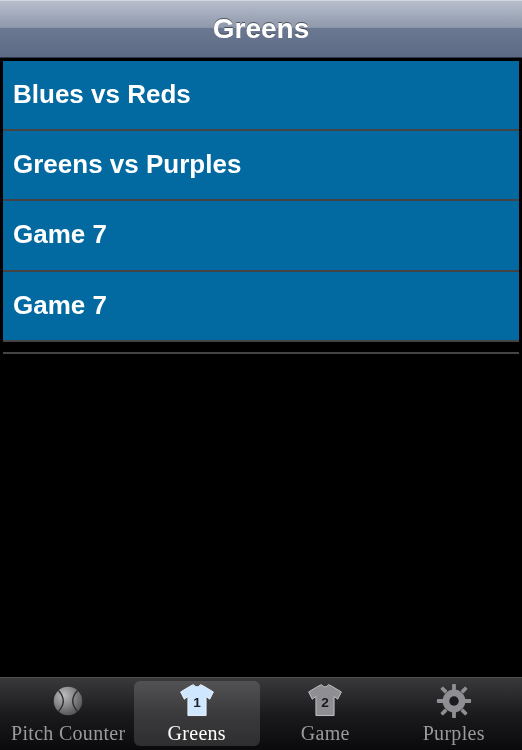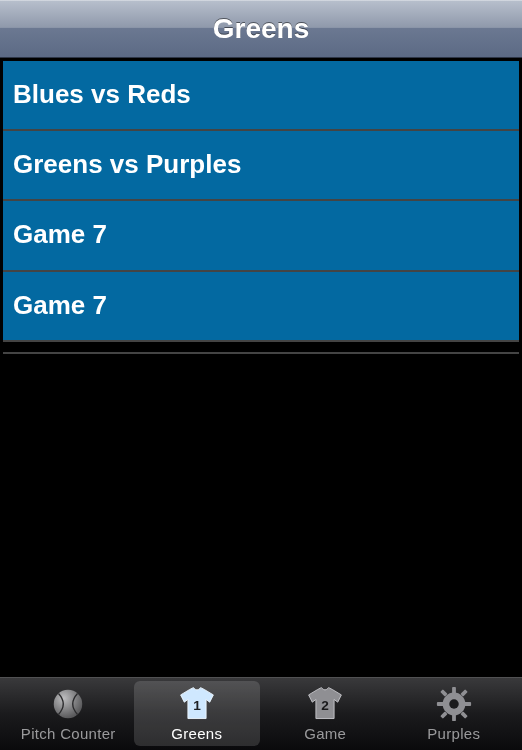--- a/index.html
+++ b/index.html
@@ -68,21 +68,21 @@
       margin: 2px 1px;
       color: #9a9a9c;
       font-size: 14px;
     }
     .tab.selected {
       background: rgba(255,255,255,0.14);
       color: #fff;
     }
     .tab.selected .jersey-body { fill: #cfe8ff; }
 
-    .tab-label { font-size: 15px; letter-spacing: 0.3px; }
+    .tab-label { font-size: 20px; letter-spacing: 0.3px; font-family: Liberation Serif, serif; }
 
     .icon { width: 40px; height: 38px; display: flex; align-items: center; justify-content: center; }
     svg { display: block; }
   </style>
 </head>
 <body>
 
 <div class="nav-bar">
   <div class="nav-title">Greens</div>
 </div>

